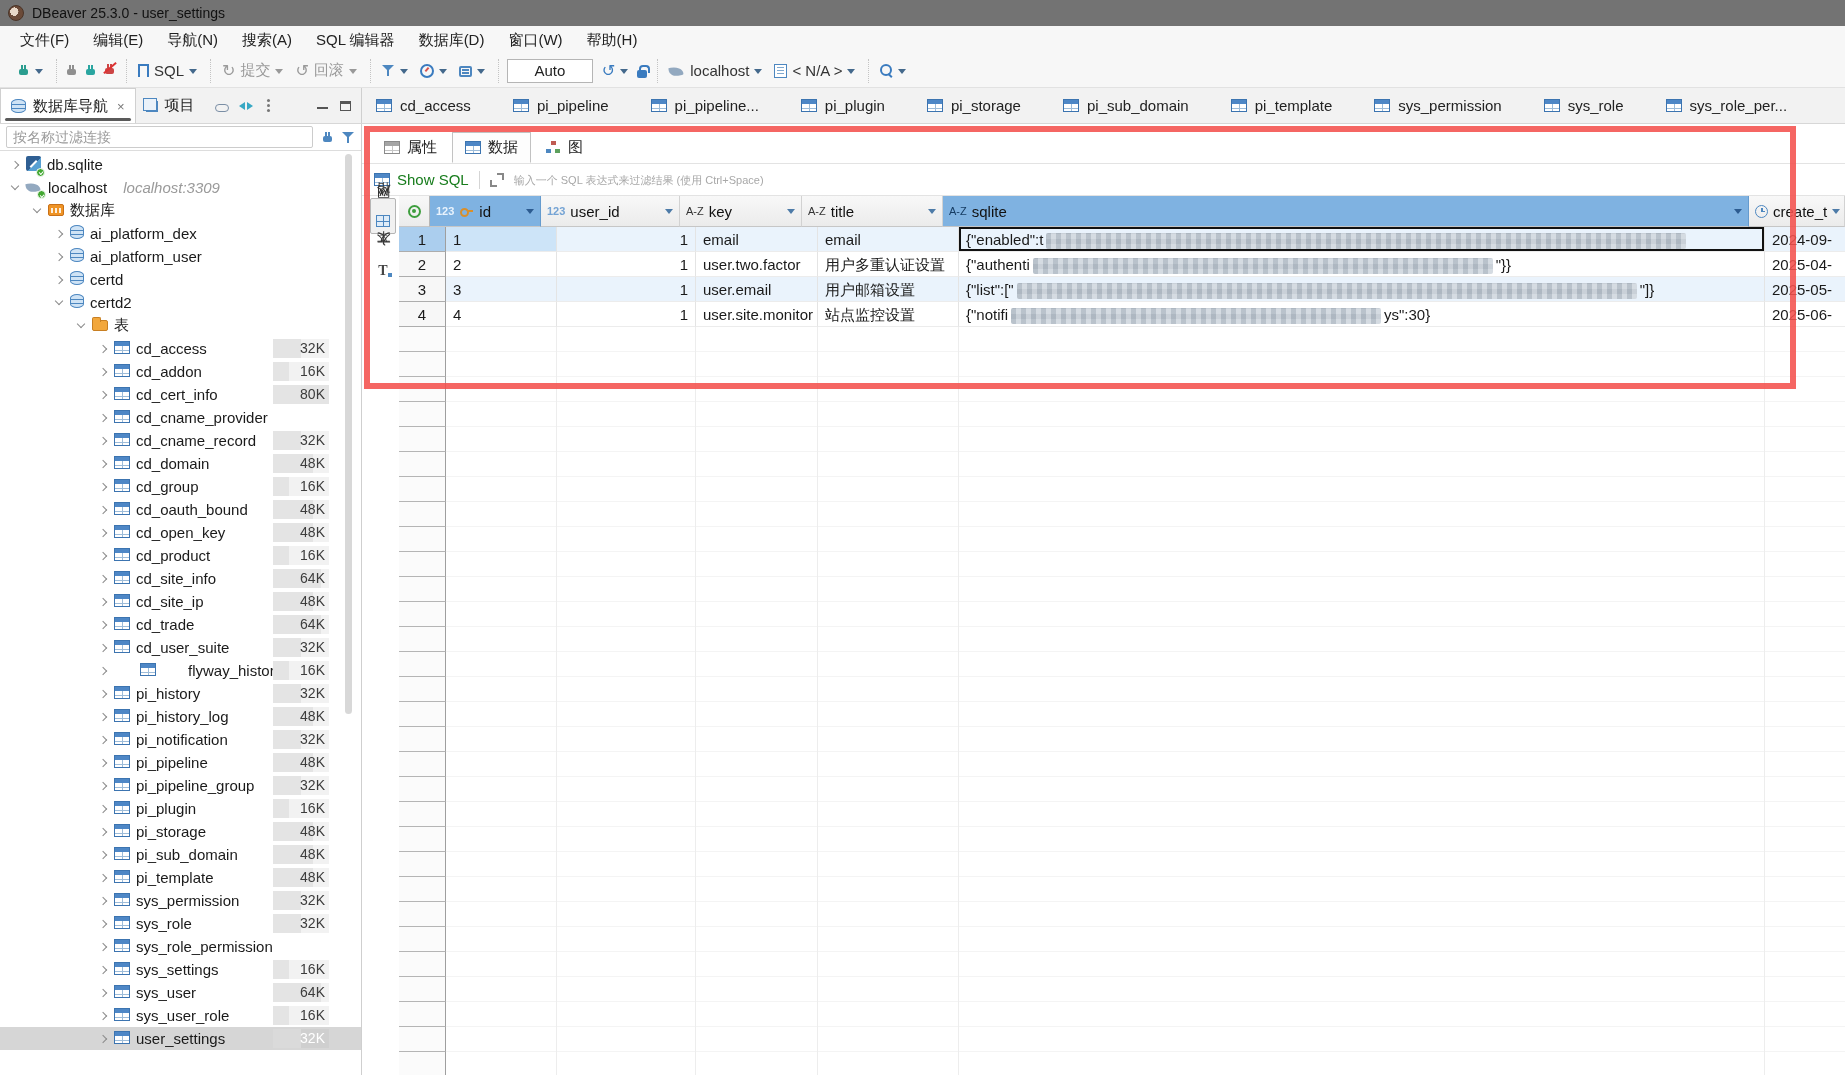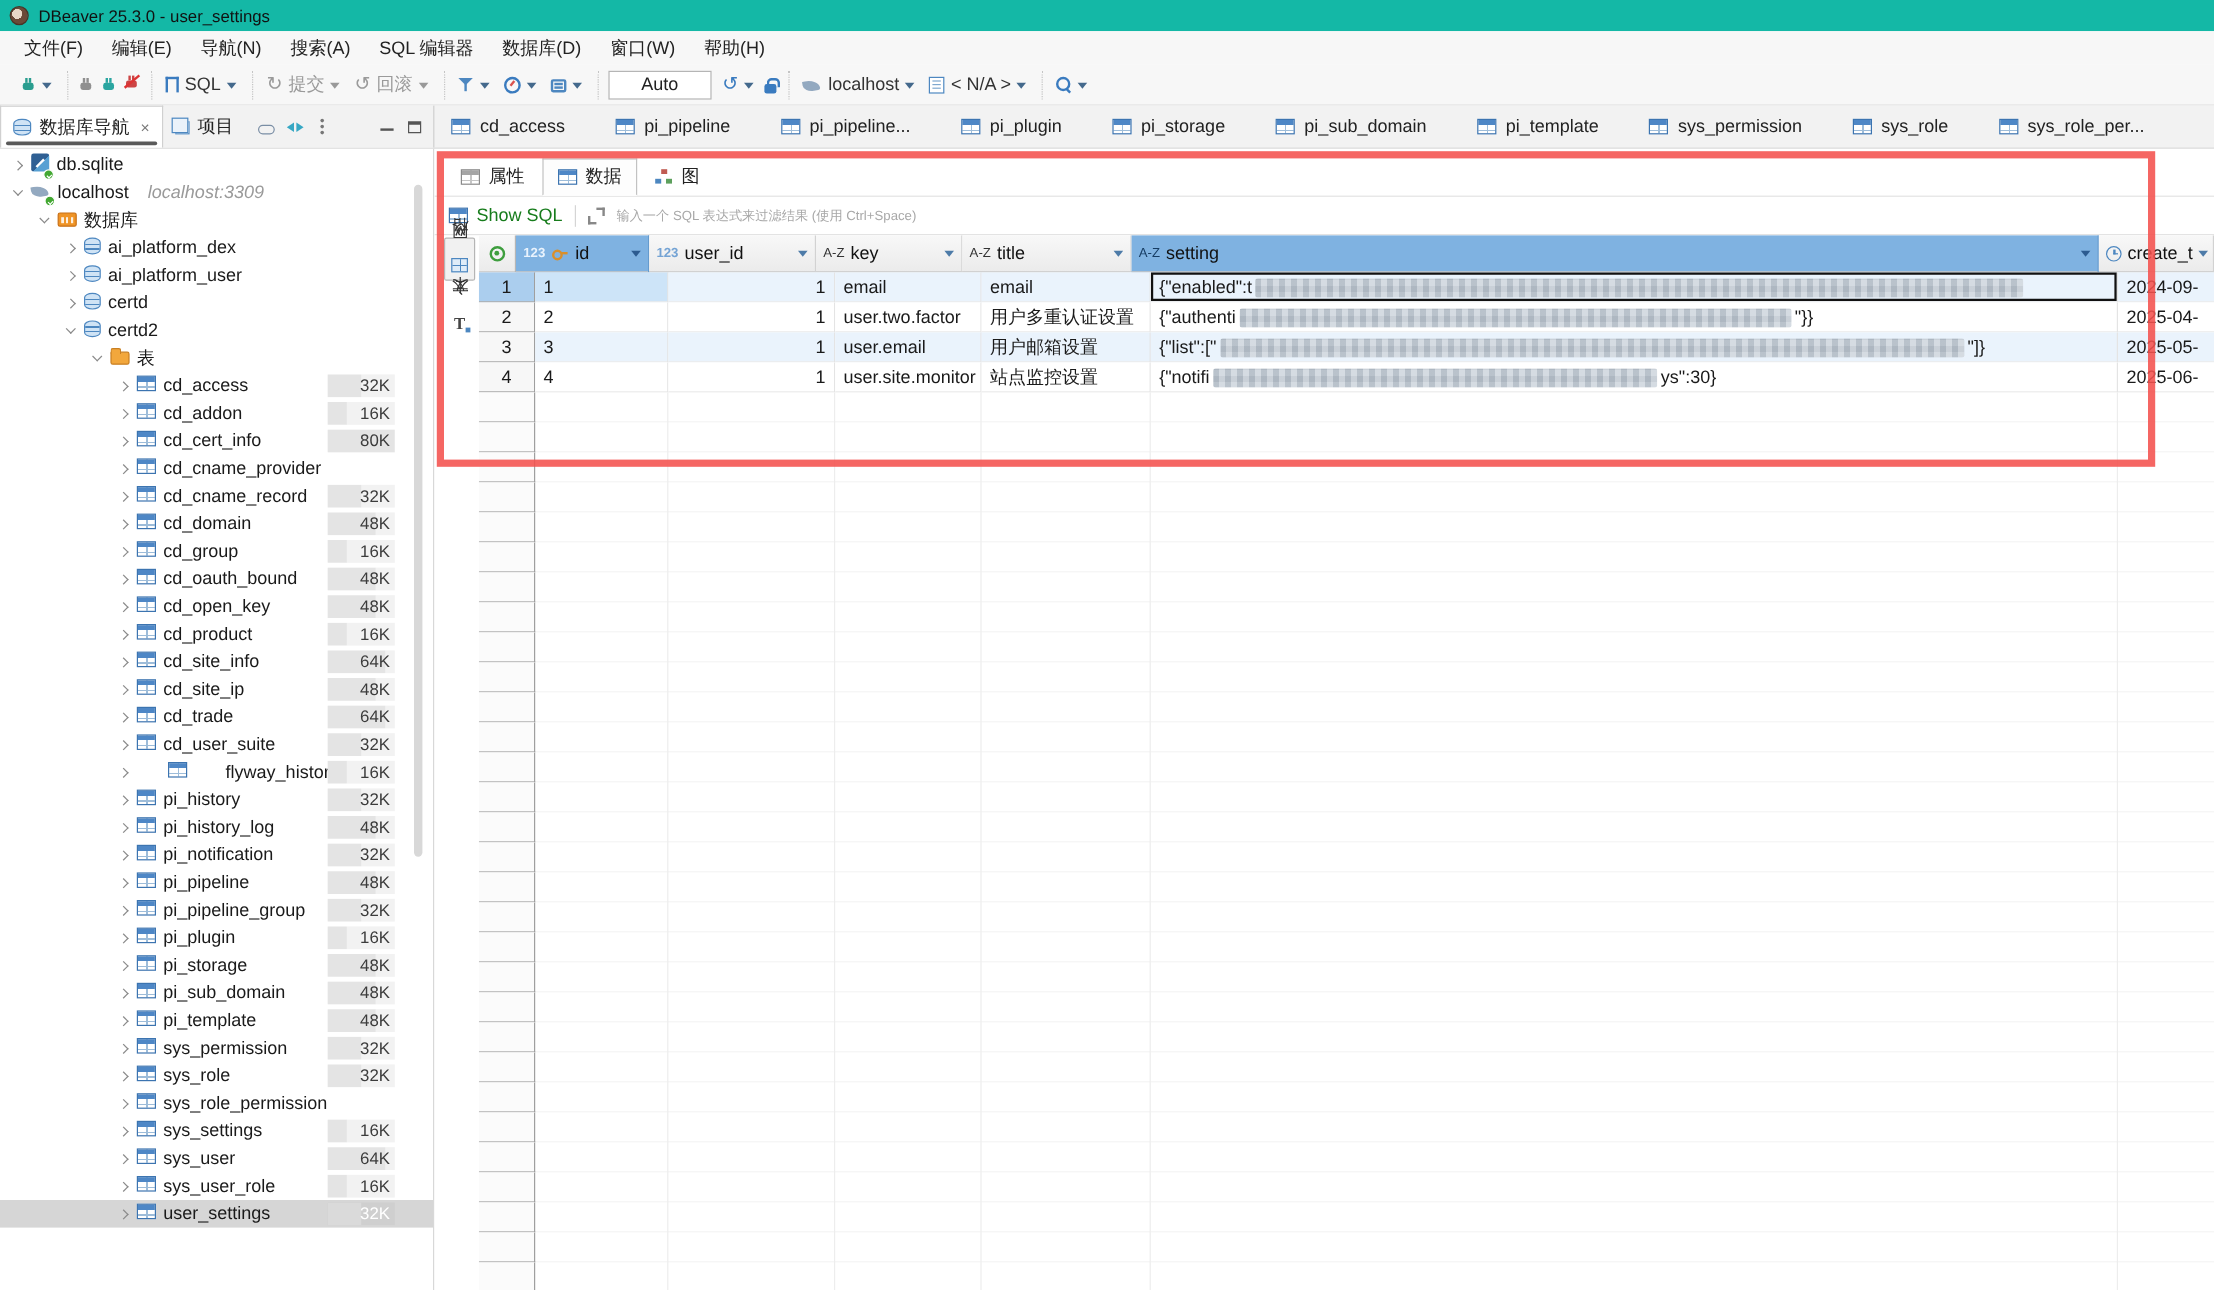--- a/index.html
+++ b/index.html
@@ -1,20 +1,20 @@
 <!DOCTYPE html>
 <html><head>
 <meta charset="utf-8">
 <style>
 *{margin:0;padding:0;box-sizing:border-box;}
 html,body{width:1845px;height:1075px;overflow:hidden;}
 body{font-family:"Liberation Sans","DejaVu Sans",sans-serif;font-size:15px;color:#222;background:#fff;position:relative;}
 
 
-.titlebar{height:26px;background:#14b8a6;display:flex;align-items:center;padding-left:8px;gap:8px;}
+.titlebar{height:26px;background:#737373;display:flex;align-items:center;padding-left:8px;gap:8px;}
 .app-ico{width:16px;height:16px;border-radius:50%;background:radial-gradient(circle at 38% 40%,#e8d8c8 0 34%,#6b4a38 35% 100%);border:1px solid #4a3326;flex:none;}
 .title-text{font-size:14px;color:#111;}
 .menubar{height:28px;background:#f7f7f7;display:flex;align-items:center;padding-left:10px;gap:4px;}
 .menu-item{padding:3px 10px;border-radius:3px;cursor:default;}
 .toolbar{height:34px;background:#f7f7f7;border-bottom:1px solid #e2e2e2;display:flex;align-items:center;padding-left:6px;gap:2px;}
 .tgroup{display:flex;align-items:center;gap:6px;padding:0 8px;border-left:1px dotted #c4c4c4;height:24px;}
 .tgroup:first-child{border-left:none;}
 .tbtn{display:flex;align-items:center;gap:5px;padding:2px 3px;border-radius:3px;}
 .tlabel2{font-size:15px;color:#333;}
 .disabled .tlabel2{color:#9a9a9a;}
@@ -326,20 +326,25 @@
       </div>
       <div class="etab">
         <span class="ico ico-tbl"></span>
         <span class="etab-label">sys_role_per...</span>
       </div>
     </div>
 </div>
 
 <div class="main">
   <aside class="nav">
+    <div class="nav-filter">
+      <input placeholder="按名称过滤连接" style="">
+      <span class="ico ico-plug" style="color:#4d87c0"></span>
+      <span class="ico ico-funnel"></span>
+    </div>
     <div class="tree" id="tree">
         <div class="trow" style="padding-left: 12px;">
           <span class="chev"></span>
           <span class="iwrap"><span class="ico ico-sqlite"></span><span class="badge"></span></span>
           <span class="tlabel">db.sqlite</span>
         </div>
         <div class="trow" style="padding-left: 12px;">
           <span class="chev open"></span>
           <span class="iwrap"><span class="ico ico-dolphin"></span><span class="badge"></span></span>
           <span class="tlabel">localhost</span>
@@ -713,21 +718,21 @@
               <span class="clabel">key</span>
               <span class="dd"></span>
             </div>
             <div class="gcell ghcell" style="width: 141px;">
               <span class="ctype az">A-Z</span>
               <span class="clabel">title</span>
               <span class="dd"></span>
             </div>
             <div class="gcell ghcell hsel" style="width: 806px;">
               <span class="ctype az">A-Z</span>
-              <span class="clabel">setting</span>
+              <span class="clabel">sqlite</span>
               <span class="dd"></span>
             </div>
             <div class="gcell ghcell" style="width: 96px;">
               <span class="ico ico-clock"></span>
               <span class="clabel">create_t</span>
               <span class="dd"></span>
             </div>
           </div>
         <div id="gbody">
             <div class="grow zebra">

